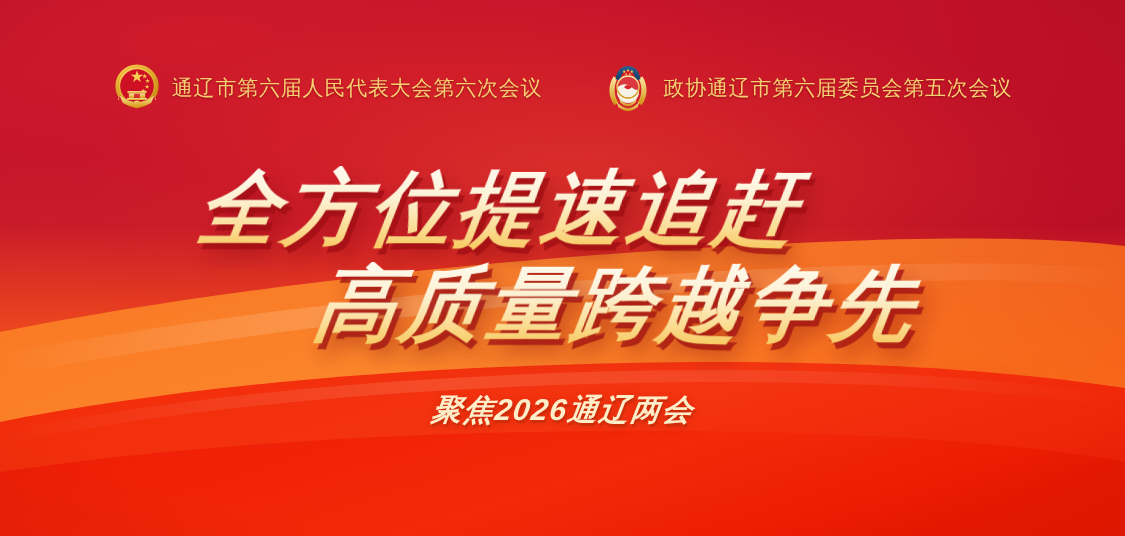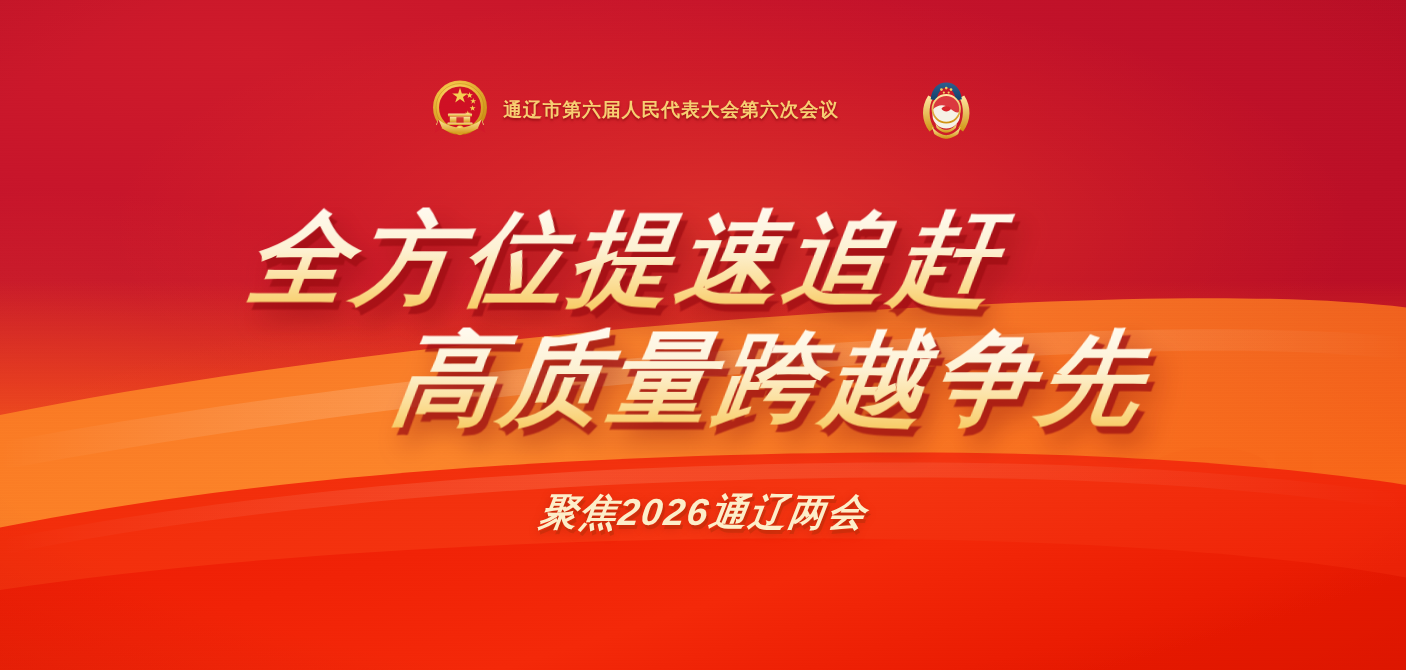--- a/index.html
+++ b/index.html
@@ -61,22 +61,22 @@
 
   
   .header-row{
     position:absolute;top:62px;left:0;right:0;
     display:flex;justify-content:center;align-items:center;
     gap:62px;z-index:6;
   }
   .emblem-group{display:flex;align-items:center;gap:11px;}
   .emblem{width:48px;height:52px;flex:0 0 auto;display:block;}
   .emblem-label{
-    font-size:15px;
-    font-weight:700;
+    font-size:21px;
+    font-weight:400;
     letter-spacing:.8px;
     color:#f7cf72;
     white-space:nowrap;
     text-shadow:0 1px 2px rgba(110,0,6,.55);
   }
 
   
   .headline{
     position:absolute;top:166px;left:0;right:0;z-index:7;
     text-align:center;
@@ -283,20 +283,21 @@
 
         <circle cx="50" cy="52" r="23" fill="#f3f0e4"></circle>
         <path d="M50,29 A23,23 0 0,1 50,75 A23,23 0 0,1 50,29 Z" fill="#d8252c" opacity=".9"></path>
         <path d="M27,54 C36,44 48,44 57,52 C64,58 70,60 73,56 L73,62 A23,23 0 0,1 27,62 Z" fill="#f6f2e6"></path>
         <path d="M42,52 C46,46 54,46 58,52 C54,58 46,58 42,52 Z" fill="#d8252c"></path>
         <circle cx="50" cy="52" r="23" fill="none" stroke="url(#cppccGold)" stroke-width="3"></circle>
 
         <path d="M26,82 C34,92 44,96 50,96 C56,96 66,92 74,82 L70,94 C62,100 54,102 50,102 C46,102 38,100 30,94 Z" fill="url(#cppccGold)"></path>
         <path d="M32,76 C38,84 44,87 50,87 C56,87 62,84 68,76 L66,84 C60,90 54,92 50,92 C46,92 40,90 34,84 Z" fill="url(#cppccGold)"></path>
       </svg>
+      <div class="emblem-label">政协通辽市第六届委员会第五次会议</div>
     </div>
 
   </div>
 
   <div class="headline">
     <span class="hl-line hl-line-1">全方位提速追赶</span>
     <span class="hl-line hl-line-2">高质量跨越争先</span>
   </div>
 
   <div class="subtitle">

